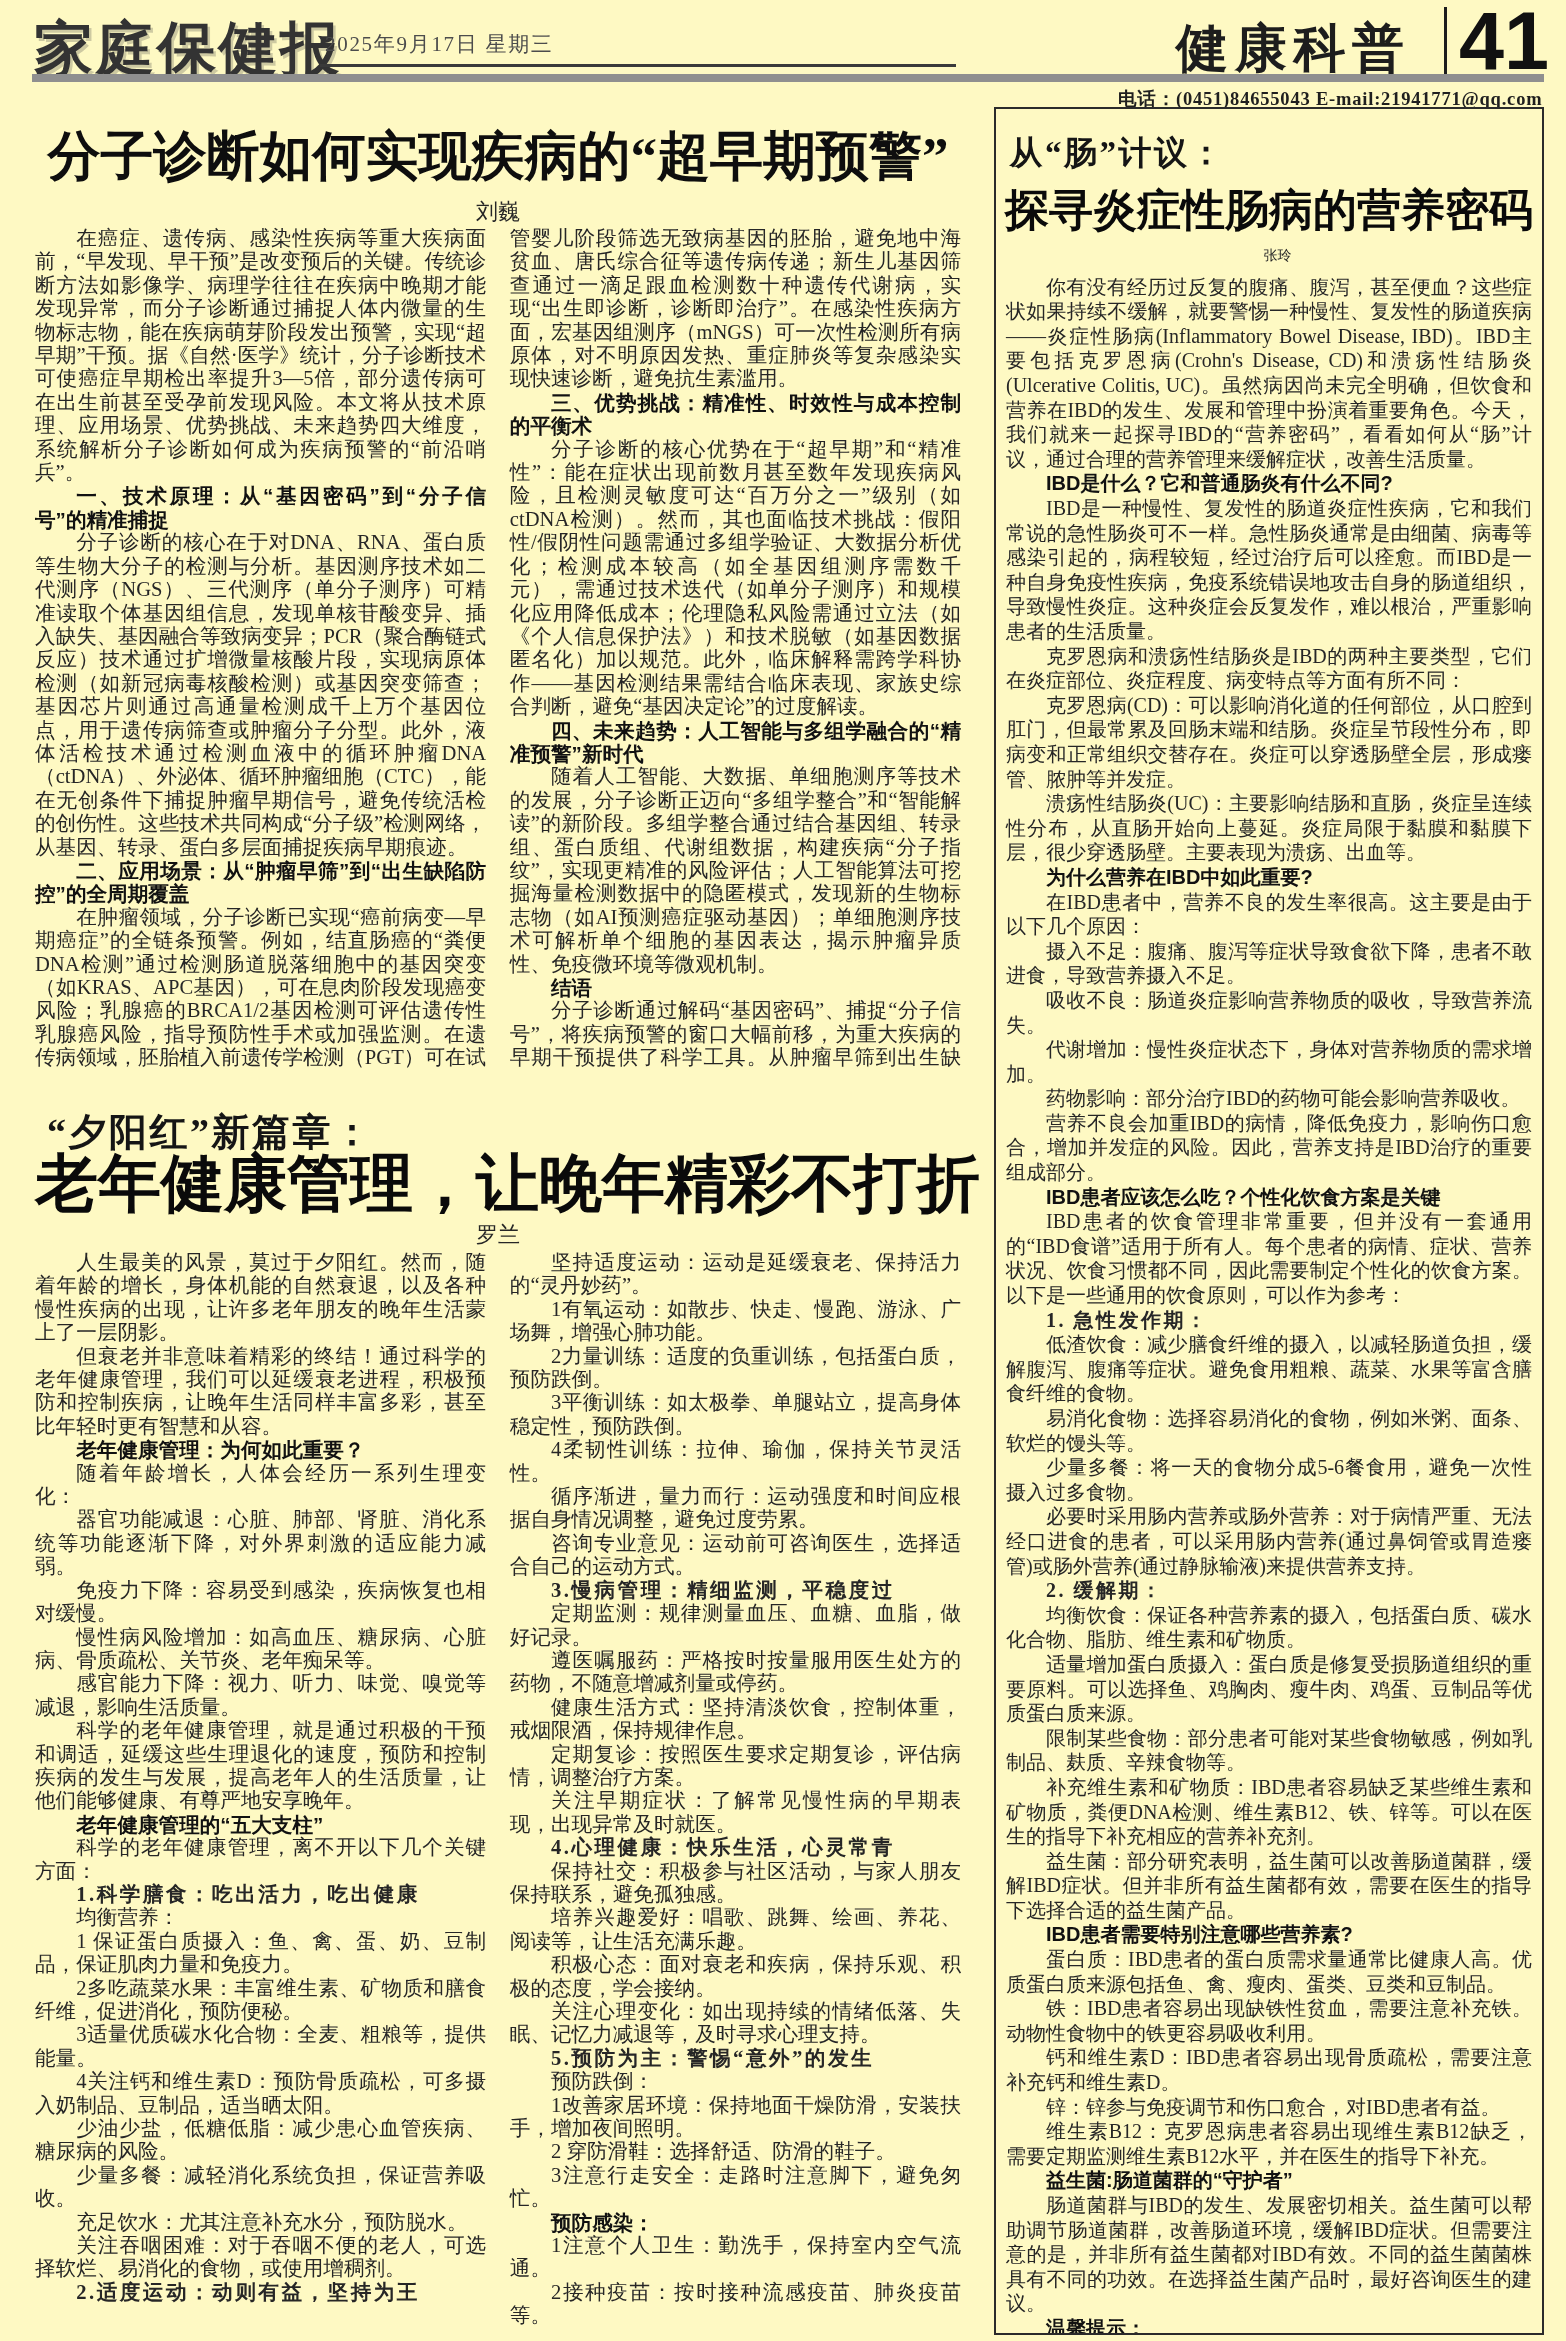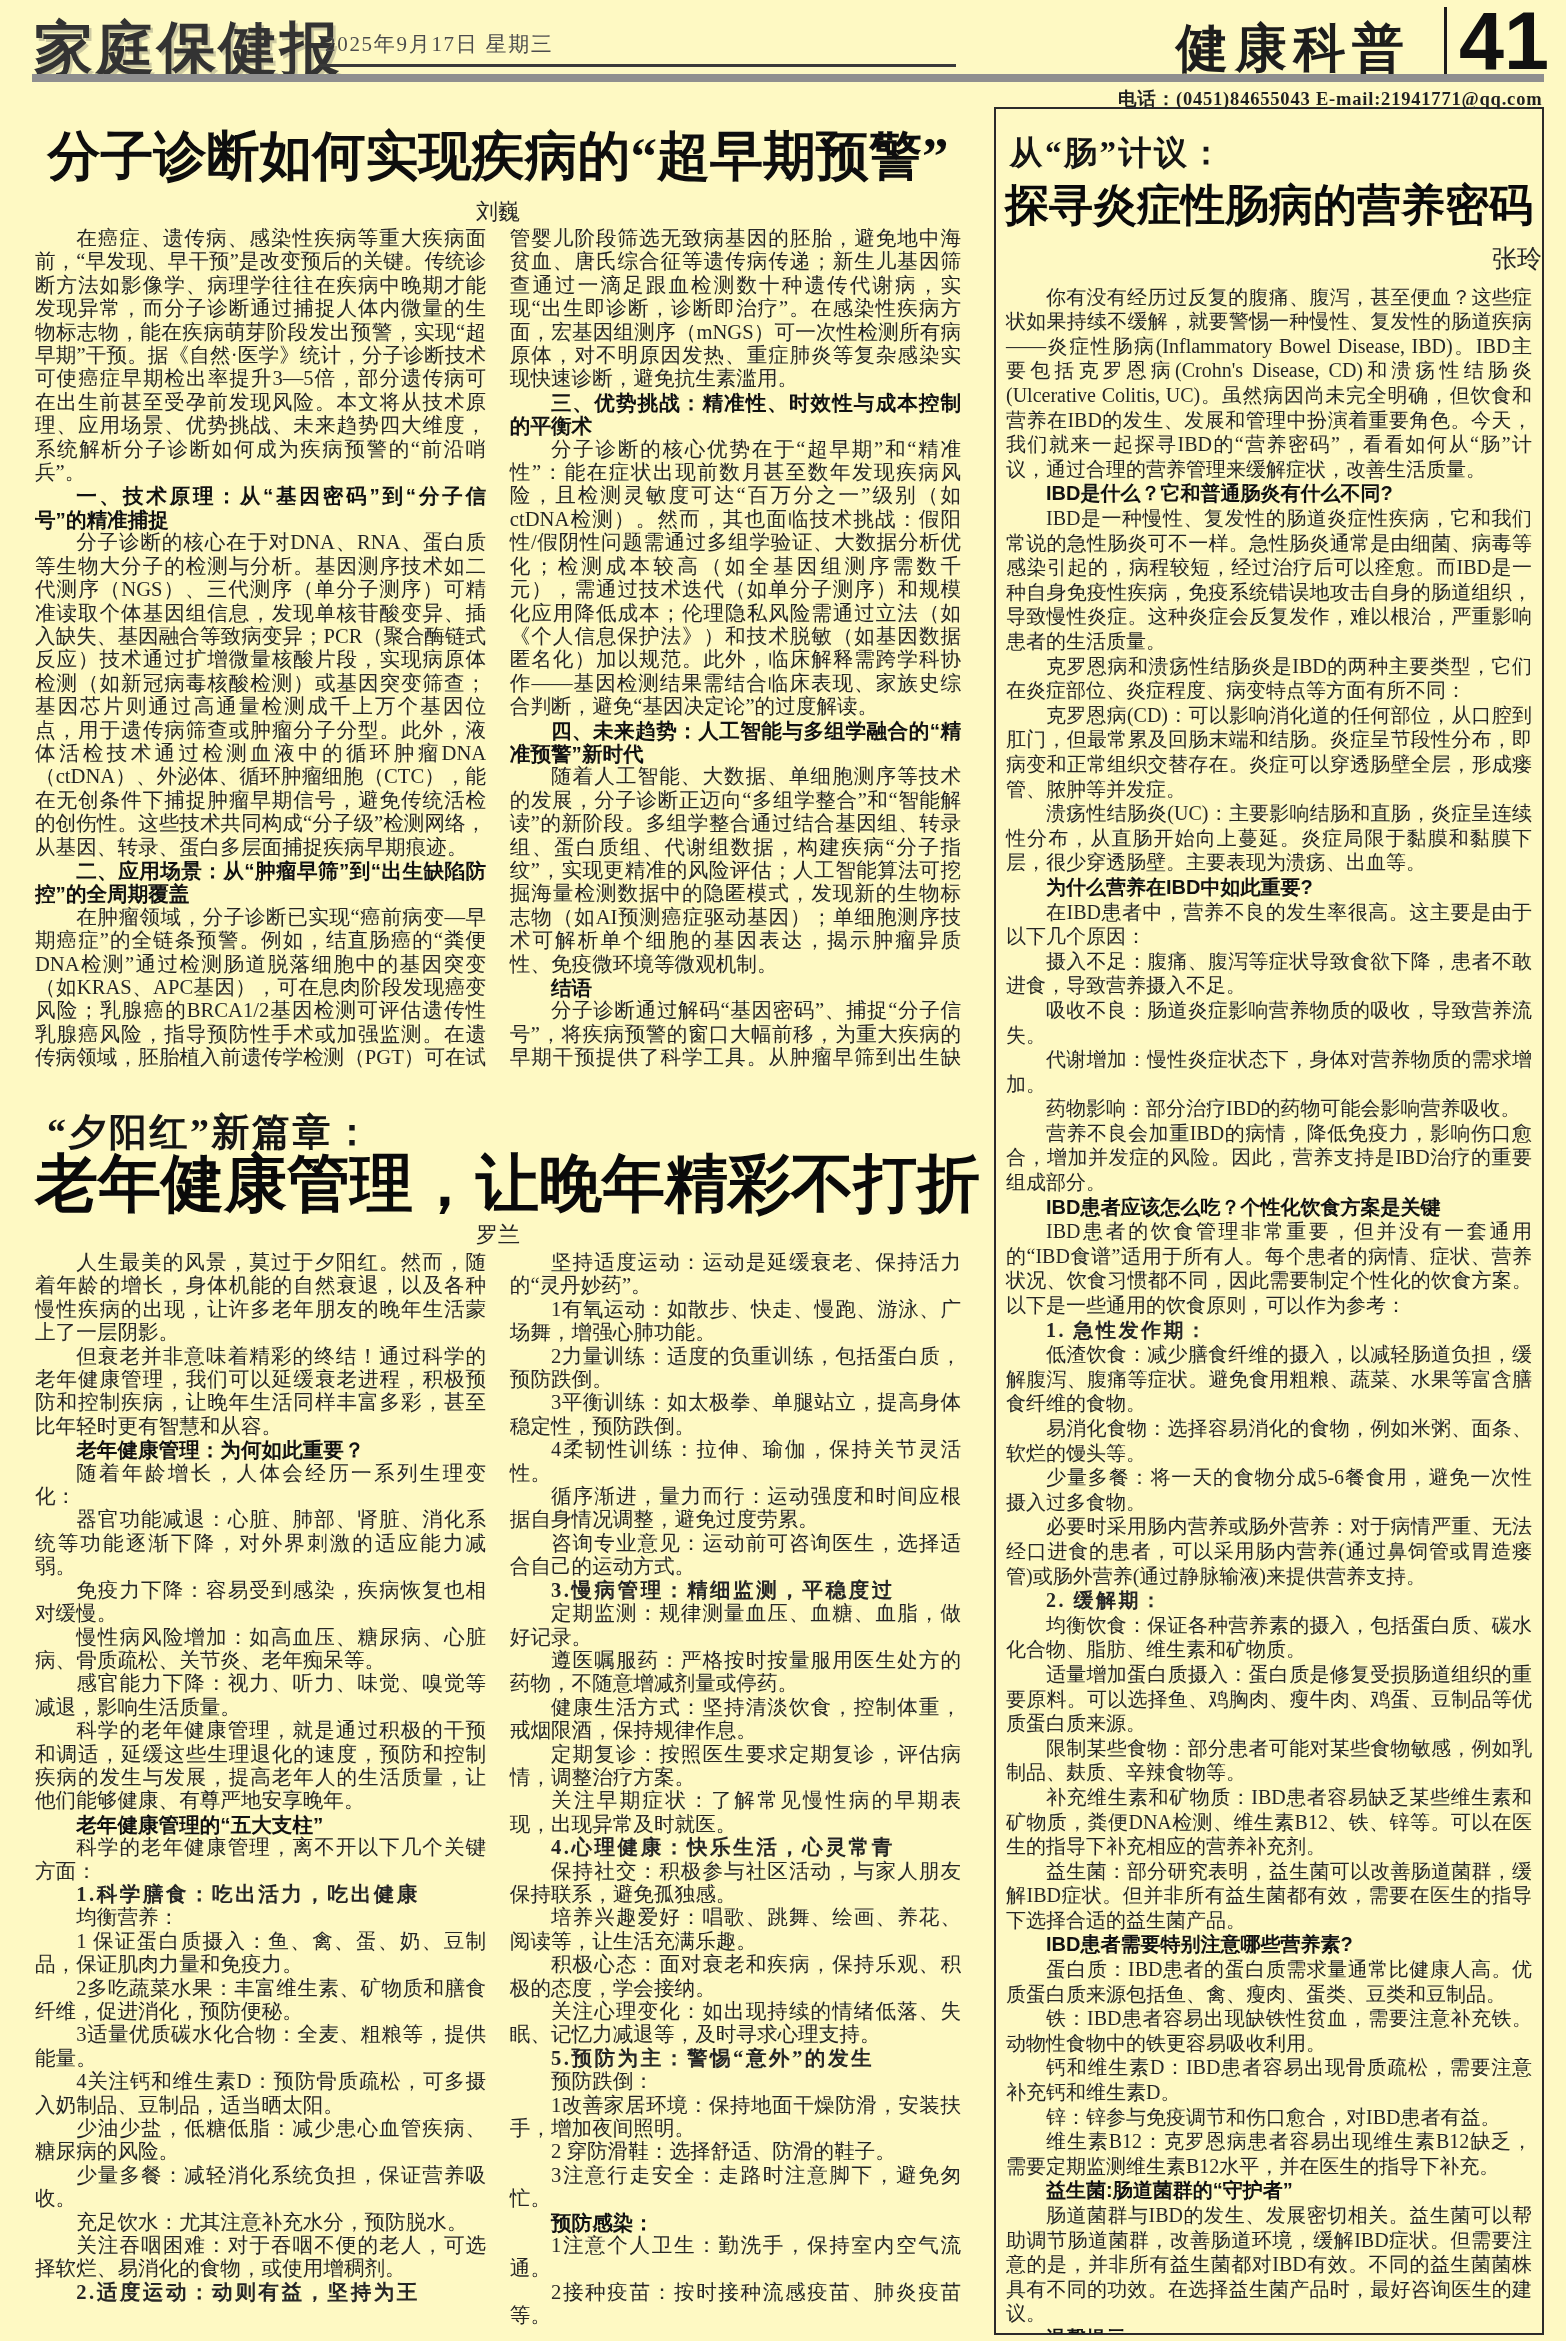--- a/index.html
+++ b/index.html
@@ -64,22 +64,22 @@
     position:absolute; left:35px; top:1251px; width:926px; height:1087px;
     column-count:2; column-gap:23.6px; column-fill:auto;
     font-size:20.6px; line-height:23.4px; overflow:hidden;
   }
   
   .a3-box {
     position:absolute; left:994px; top:107px; width:550px; height:2228px;
     border:2.5px solid #2b2b2b; box-sizing:border-box; overflow:hidden;
   }
   .a3-kicker { margin:22px 0 0 13.5px; font-size:33px; font-weight:600; letter-spacing:2.5px; color:#151515; }
-  .a3-title { text-align:center; font-size:44px; font-weight:900; color:#0a0a0a; white-space:nowrap; }
-  .a3-author { text-align:right; font-size:25px; margin-top:6.7px;padding-left:17px; }
+  .a3-title { text-align:center; font-size:44px; font-weight:900; margin-top:5px; color:#0a0a0a; white-space:nowrap; }
+  .a3-author { text-align:center; font-size:14px; margin-top:6.7px;padding-left:17px; }
   .a3-body { margin:10px 10px 0 10px; font-size:20px; line-height:24.6px; }
 </style>
 </head>
 <body>
 
 <div class="page">
 
   <div>
     <div class="masthead">家庭保健报</div>
     <div class="edition-date">2025年9月17日  星期三</div>

